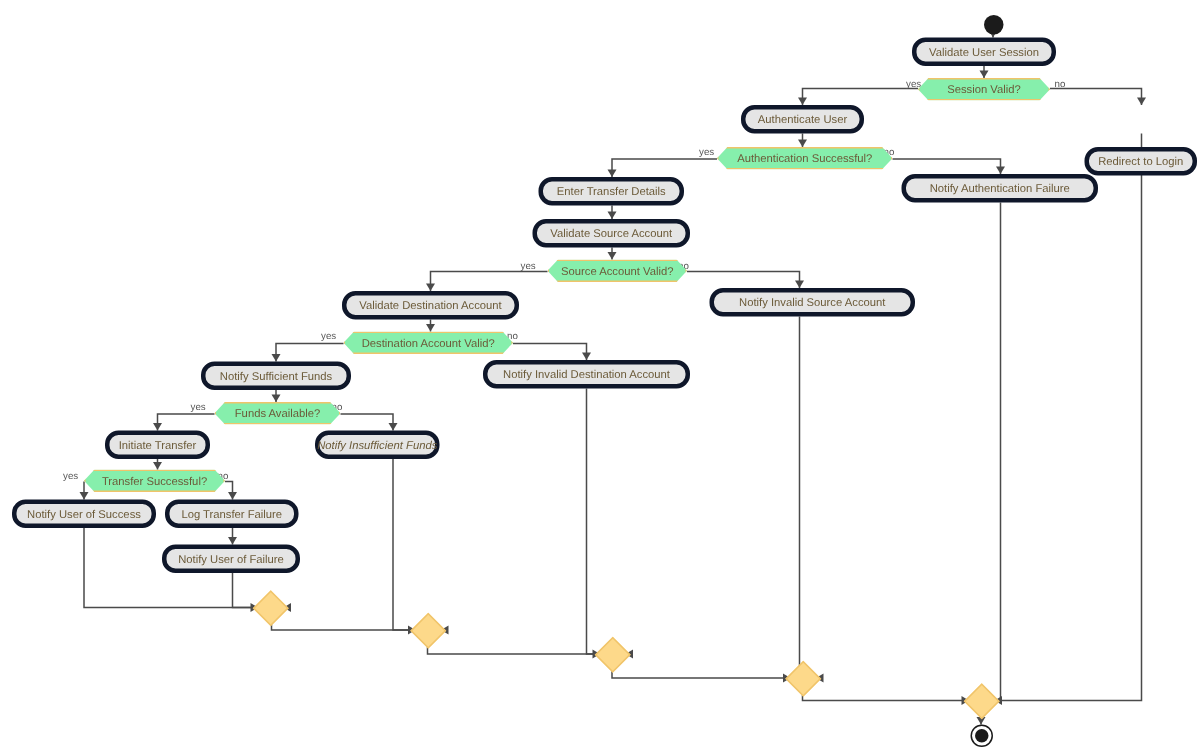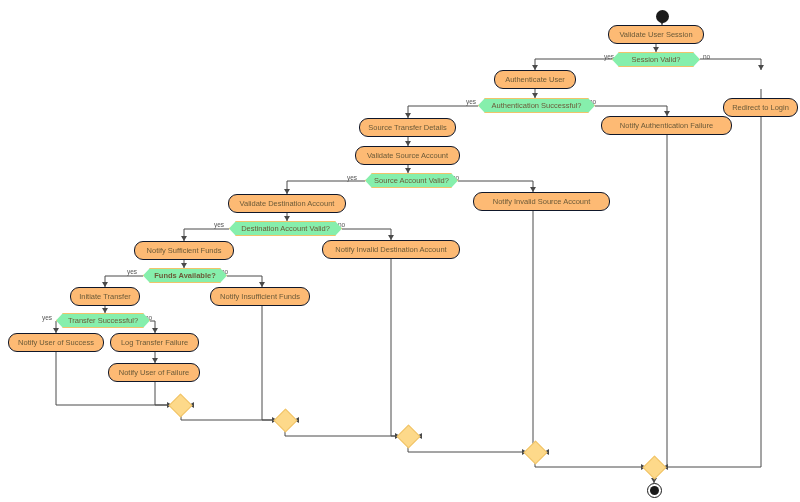--- a/index.html
+++ b/index.html
@@ -1,21 +1,21 @@
 <!DOCTYPE html>
 <html><head>
 <meta charset="utf-8">
 <style>
   html,body{margin:0;padding:0;background:#ffffff;}
   body{width:800px;height:502px;overflow:hidden;font-family:"Liberation Sans",sans-serif;}
   #canvas{position:relative;width:800px;height:502px;background:#ffffff;}
   svg#edges{position:absolute;left:0;top:0;width:800px;height:502px;}
   .node{position:absolute;box-sizing:border-box;display:flex;align-items:center;justify-content:center;
         text-align:center;line-height:1;white-space:nowrap;}
-  .node.action{background:#fdba74;border:1px solid #0f172a;border-radius:9px;
+  .node.action{background:#e5e5e5;border:3px solid #0f172a;border-radius:9px;
         color:#6b5a38;font-size:7.5px;padding:0 7px;height:19px;}
   .node.decision{background:#86efac;border:1px solid #f0c46a;color:#6b5a38;font-size:7.5px;
         height:15px;padding:0 11px;
         clip-path:polygon(7px 0,calc(100% - 7px) 0,100% 50%,calc(100% - 7px) 100%,7px 100%,0 50%);}
   .node.merge{width:17px;height:17px;background:#fdd98a;border:1px solid #f0c46a;transform:rotate(45deg);}
   .node.start{width:13px;height:13px;background:#1b1b1b;border-radius:50%;}
   .node.end{width:15px;height:15px;border-radius:50%;border:1.5px solid #1b1b1b;background:#fff;
         display:flex;align-items:center;justify-content:center;}
   .node.end .inner{width:9px;height:9px;border-radius:50%;background:#1b1b1b;}
   .elabel{position:absolute;font-size:6.5px;color:#555;white-space:nowrap;line-height:1;}
@@ -119,21 +119,21 @@
       <div class="node action" style="left: 494px; top: 70px; width: 82px;">
         <span>Authenticate User</span>
       </div>
       <div class="node decision" style="left: 478px; top: 98px; width: 117px;">
         <span>Authentication Successful?</span>
       </div>
       <div class="node action" style="left: 601px; top: 116px; width: 131px;">
         <span>Notify Authentication Failure</span>
       </div>
       <div class="node action" style="left: 359px; top: 118px; width: 97px;">
-        <span>Source Transfer Details</span>
+        <span>Enter Transfer Details</span>
       </div>
       <div class="node action" style="left: 355px; top: 146px; width: 105px;">
         <span>Validate Source Account</span>
       </div>
       <div class="node decision" style="left: 365px; top: 173px; width: 93px;">
         <span>Source Account Valid?</span>
       </div>
       <div class="node action" style="left: 473px; top: 192px; width: 137px;">
         <span>Notify Invalid Source Account</span>
       </div>
@@ -142,24 +142,24 @@
       </div>
       <div class="node decision" style="left: 229px; top: 221px; width: 113px;">
         <span>Destination Account Valid?</span>
       </div>
       <div class="node action" style="left: 322px; top: 240px; width: 138px;">
         <span>Notify Invalid Destination Account</span>
       </div>
       <div class="node action" style="left: 134px; top: 241px; width: 100px;">
         <span>Notify Sufficient Funds</span>
       </div>
-      <div class="node decision" style="left: 143px; top: 268px; width: 84px; font-weight: bold;">
+      <div class="node decision" style="left: 143px; top: 268px; width: 84px;">
         <span>Funds Available?</span>
       </div>
-      <div class="node action" style="left: 210px; top: 287px; width: 100px;">
+      <div class="node action" style="left: 210px; top: 287px; width: 83px; font-style: italic;">
         <span>Notify Insufficient Funds</span>
       </div>
       <div class="node action" style="left: 70px; top: 287px; width: 70px;">
         <span>Initiate Transfer</span>
       </div>
       <div class="node decision" style="left: 56px; top: 313px; width: 94px;">
         <span>Transfer Successful?</span>
       </div>
       <div class="node action" style="left: 8px; top: 333px; width: 96px;">
         <span>Notify User of Success</span>

